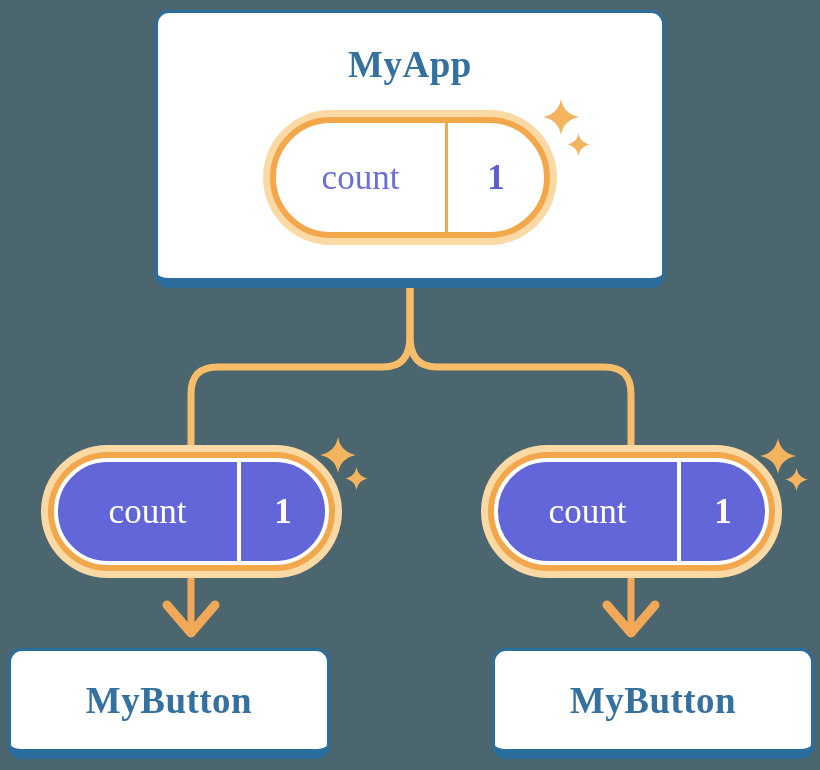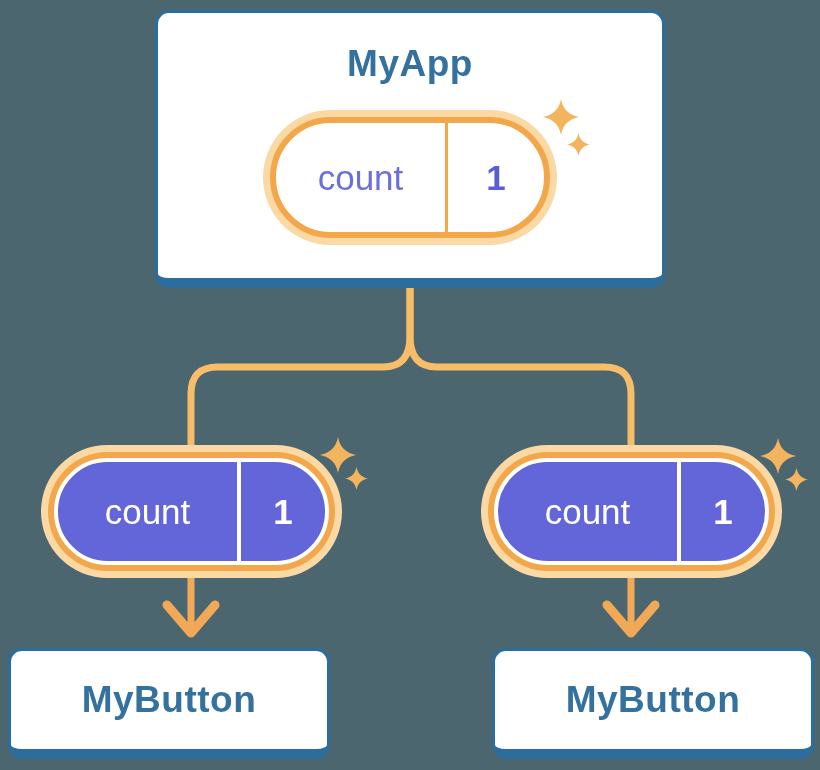--- a/index.html
+++ b/index.html
@@ -1,19 +1,19 @@
 <!DOCTYPE html>
 <html style="--background: #4C6670; --card_border: #2B6E9D; --card_title: #35719E; --state_ring: #F3A74B; --state_halo: #FBD9A4; --state_fill_purple: #6366D9; --state_name_purple: #6A6FDB; --state_value_purple: #5A5ED2; --connector_line: #F8BD69; --arrow: #F2A957; --sparkle: #F3B45F;"><head>
 <meta charset="utf-8">
 <style>
   html,body { margin:0; padding:0; background:#4C6670; }
   .canvas {
     position:relative; width:820px; height:770px; overflow:hidden;
     background:var(--background, #4C6670);
-    font-family:Liberation Sans, sans-serif;
+    font-family:Liberation Serif, serif;
   }
   svg.connectors { position:absolute; left:0; top:0; width:820px; height:770px; }
   .conn-line { stroke:var(--connector_line,#F8BD69); stroke-width:7; fill:none; stroke-linecap:round; }
   .arrow-line { stroke:var(--arrow,#F2A957); stroke-width:7; fill:none; stroke-linecap:round; }
   .arrow-head { stroke:var(--arrow,#F2A957); stroke-width:9; fill:none; stroke-linecap:round; stroke-linejoin:round; }
 
   .card {
     position:absolute; box-sizing:border-box; background:#FFFFFF;
     border:3px solid var(--card_border,#2B6E9D); border-bottom-width:10px;
     border-radius:14px; display:flex; justify-content:center; align-items:center;

